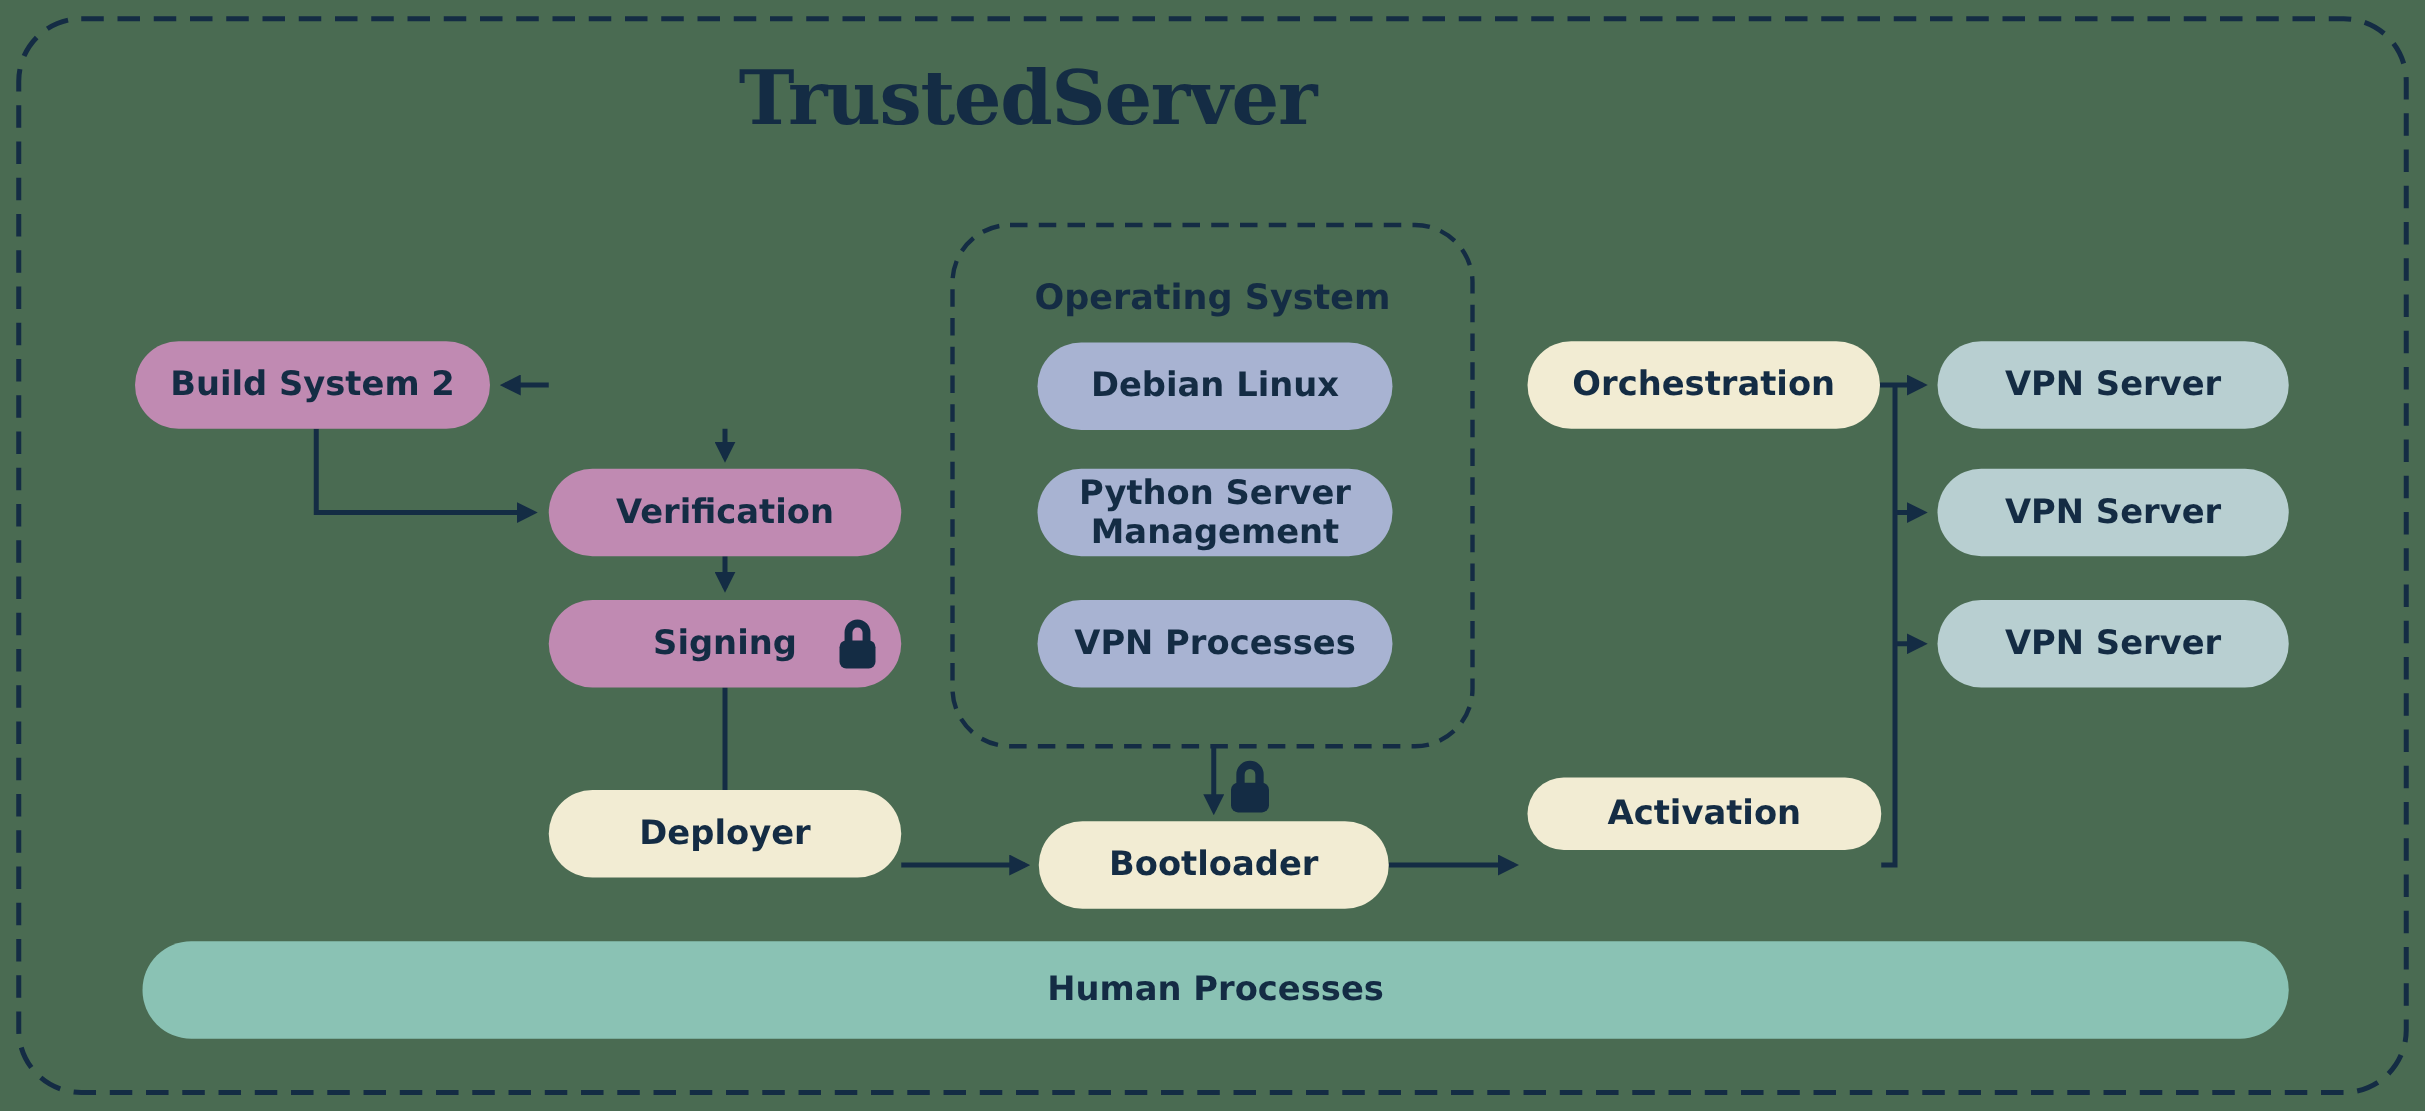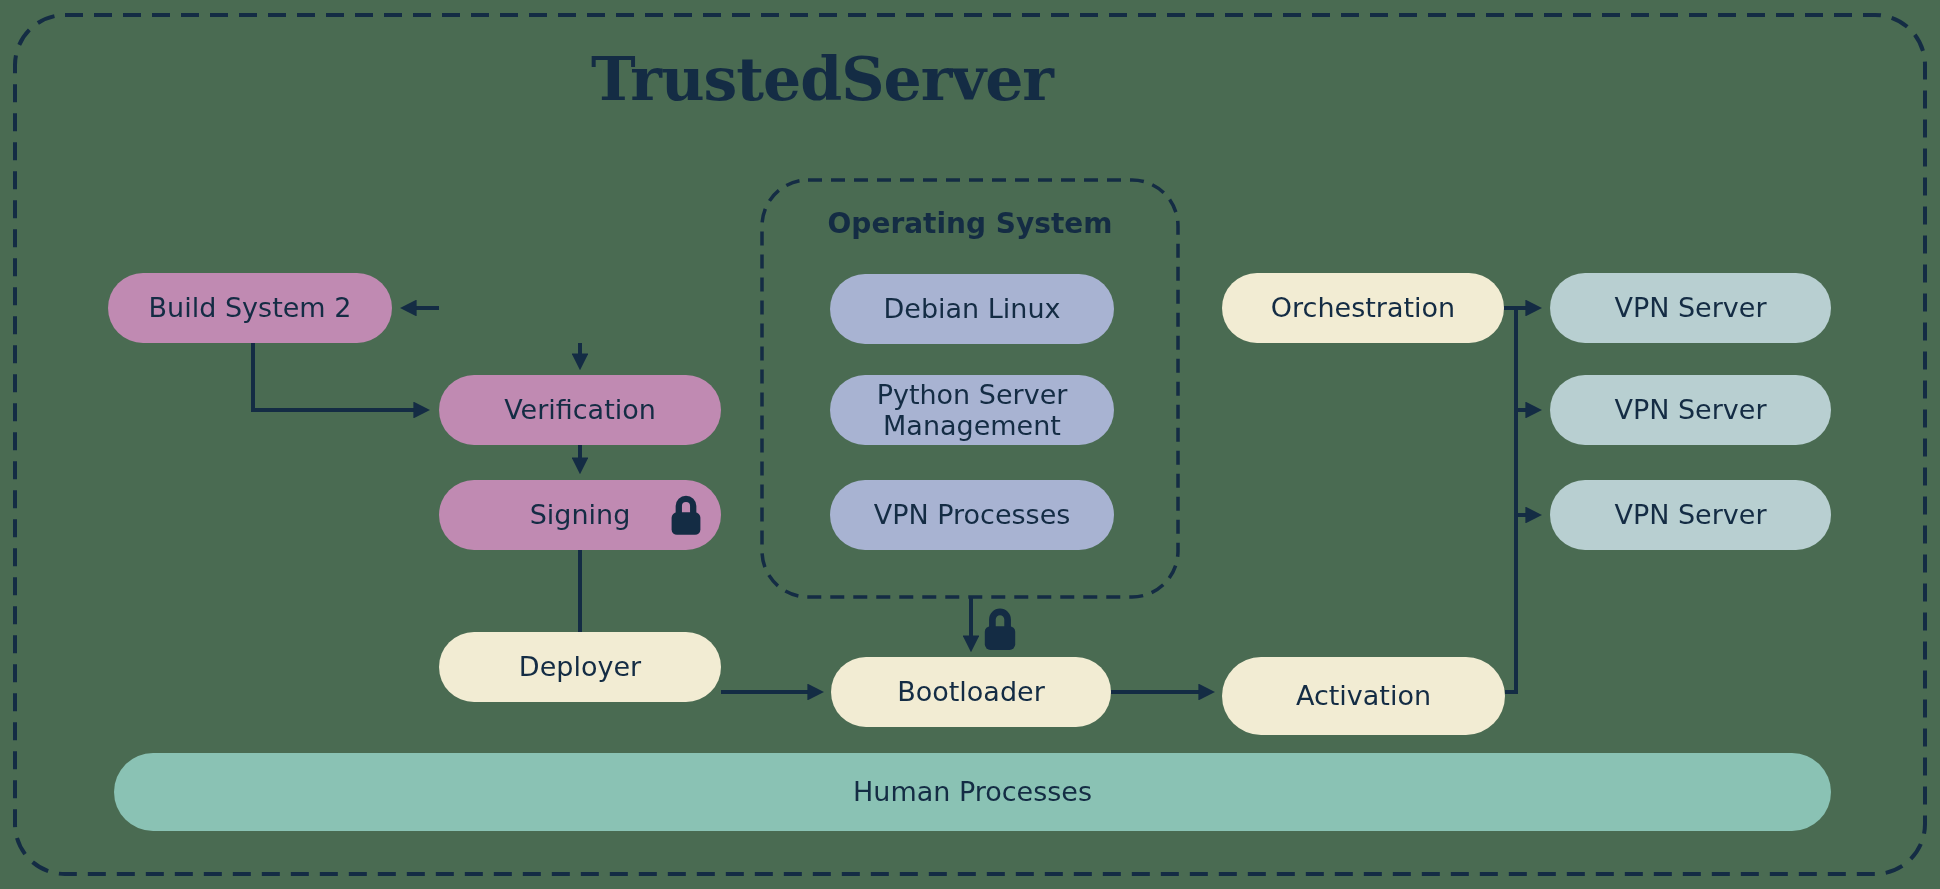--- a/index.html
+++ b/index.html
@@ -31,38 +31,39 @@
     font-weight:700;
     font-size:60px;
     color:var(--ink);
     letter-spacing:-1px;
   }
   .pill{
     position:absolute;
     display:flex;align-items:center;justify-content:center;
     border-radius:999px;
     color:var(--ink);
-    font-weight:400;
+    font-weight:700;
     font-size:27px;
     line-height:1.15;
     text-align:center;
     padding:4px 8px;
     box-sizing:border-box;
   }
   .pink{background:var(--pink);}
   .periwinkle{background:var(--periwinkle);}
   .cream{background:var(--cream);}
   .mist{background:var(--mist);}
   .teal-bar{background:var(--teal);}
   .group-label{
     position:absolute;
     text-align:center;
     color:var(--ink);
     font-weight:700;
     font-size:28px;
+    margin-top:14px;
   }
   .lock{position:absolute;}
   .edge{stroke:var(--ink);stroke-width:4;fill:none;}
   .dash-border{stroke:var(--ink);fill:none;}
 </style>
 </head>
 <body>
 
 <div class="stage">
 
@@ -116,21 +117,21 @@
   <div class="pill periwinkle" style="left:830px;top:480px;width:284px;height:70px">
     <span>VPN Processes</span>
   </div>
 
   <div class="pill cream" style="left:1222px;top:273px;width:282px;height:70px">
     <span>Orchestration</span>
   </div>
   <div class="pill cream" style="left:831px;top:657px;width:280px;height:70px">
     <span>Bootloader</span>
   </div>
-  <div class="pill cream" style="left:1222px;top:657px;width:283px;height:78px">
+  <div class="pill cream" style="left:1222px;top:622px;width:283px;height:58px">
     <span>Activation</span>
   </div>
 
   <div class="pill mist" style="left:1550px;top:273px;width:281px;height:70px">
     <span>VPN Server</span>
   </div>
   <div class="pill mist" style="left:1550px;top:375px;width:281px;height:70px">
     <span>VPN Server</span>
   </div>
   <div class="pill mist" style="left:1550px;top:480px;width:281px;height:70px">

